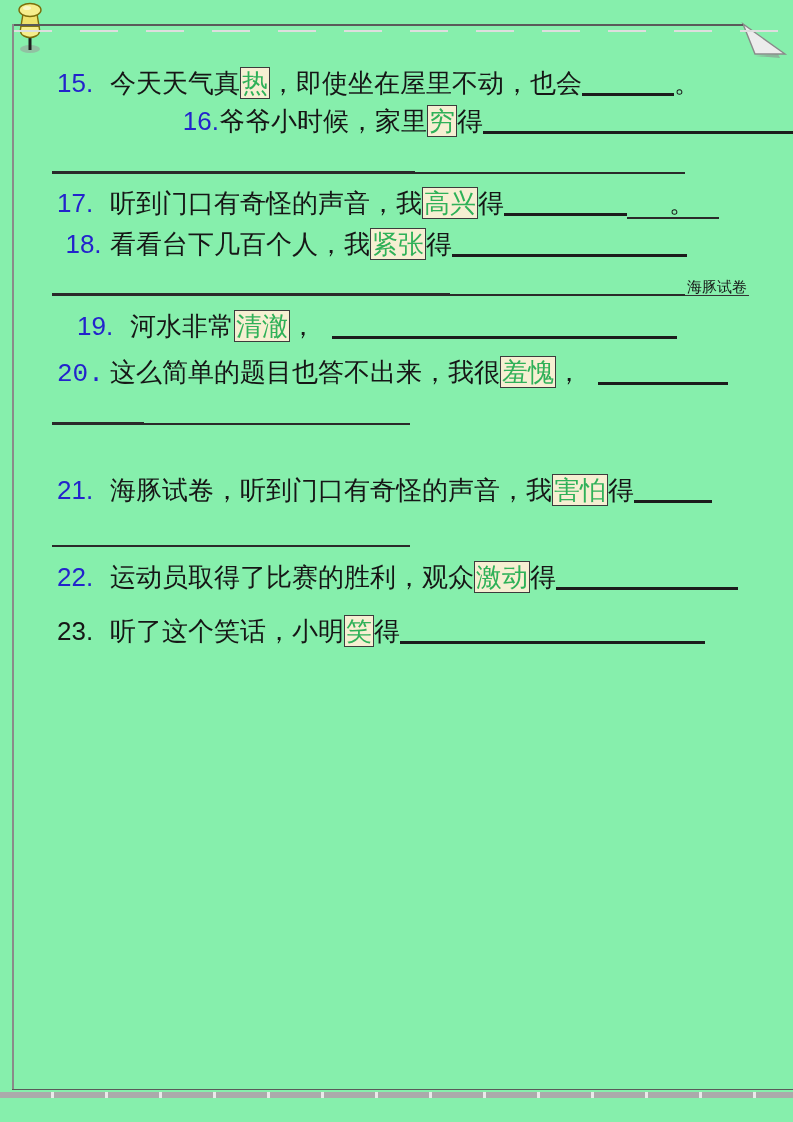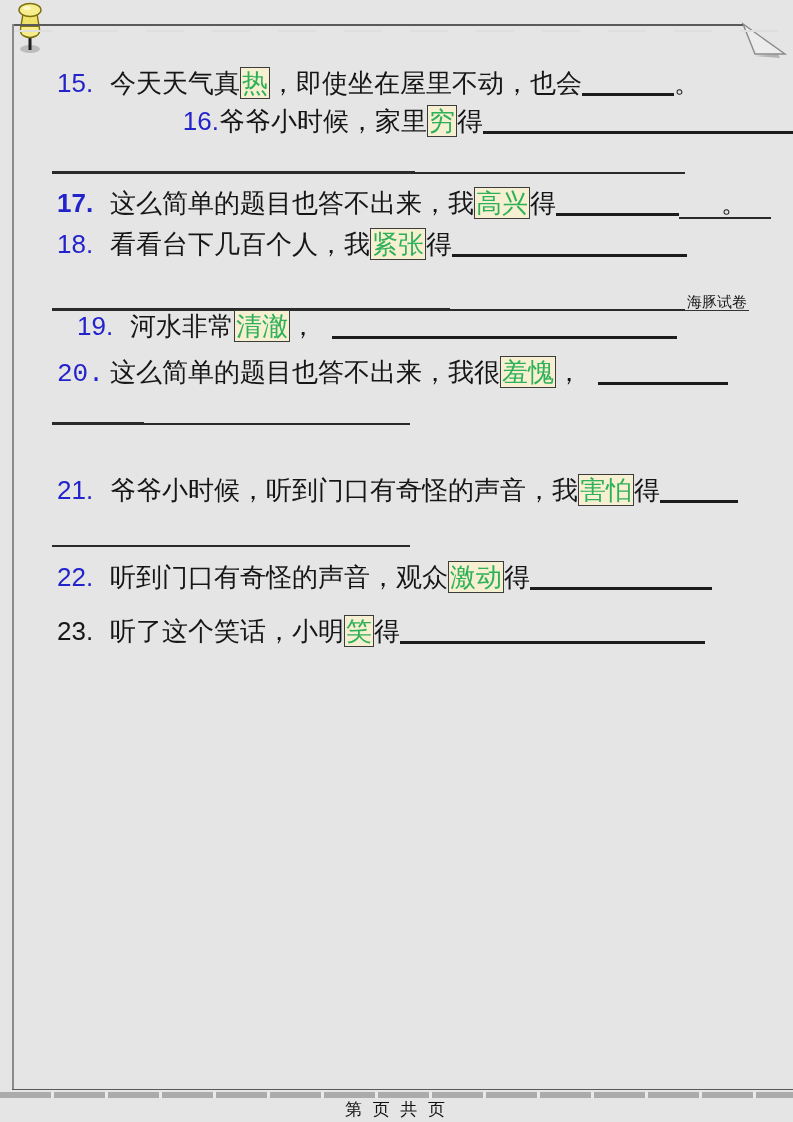--- a/index.html
+++ b/index.html
@@ -1,17 +1,17 @@
 <!DOCTYPE html>
 <html><head>
 <meta charset="utf-8">
 <style>
   html,body { margin:0; padding:0; background:#ffffff; font-family:"Liberation Sans", sans-serif; }
   #page {
-    position:relative; width:793px; height:1122px; background:#e5e5e5;
+    position:relative; width:793px; height:1122px; background:#86efac;
     overflow:hidden; color:#161616;
   }
   
   .top-border   { position:absolute; left:12px; top:24px; width:731px; height:0; border-top:2px solid #5a5a5a; }
   .top-dashes   { position:absolute; left:14px; top:30px; width:772px; height:2px;
                   background:repeating-linear-gradient(90deg,#dedede 0 38px, transparent 38px 66px); }
   .left-border  { position:absolute; left:12px; top:24px; width:0; height:1066px; border-left:2px solid #8a8a8a; }
   .bottom-line  { position:absolute; left:12px; top:1089px; width:781px; height:0; border-top:1.5px solid #5a5a5a; }
   .bottom-bar   { position:absolute; left:0; top:1092px; width:793px; height:6px;
                   background:repeating-linear-gradient(90deg,#ababab 0 51px,#e9e9e9 51px 54px); }
@@ -55,29 +55,28 @@
   </svg>
 
   <div class="top-border"></div>
   <div class="top-dashes"></div>
   <div class="left-border"></div>
 
   <div id="content">
       <div class="q-row" style="top: 66px;"><span class="qnum" style="color: rgb(35, 35, 204);">15.</span><span>今天天气真</span><span class="hl" style="background: rgb(246, 239, 210); color: rgb(47, 177, 88); border-color: rgb(60, 60, 60);">热</span><span>，即使坐在屋里不动，也会</span><span class="blank" style="width: 92px;"></span><span>。</span></div>
       <div class="q-row" style="top: 104px; text-align: right;"><span class="qnum" style="color: rgb(35, 35, 204);">16.</span><span>爷爷小时候，家里</span><span class="hl" style="background: rgb(246, 239, 210); color: rgb(47, 177, 88); border-color: rgb(60, 60, 60);">穷</span><span>得</span><span class="blank" style="width: 310px;"></span></div>
       <div class="cont-line" style="left: 52px; top: 155px;"><span class="lseg" style="width: 363px; border-bottom: 3px solid rgb(42, 42, 42);"></span><span class="lseg" style="width: 270px; border-bottom: 2px solid rgb(42, 42, 42);"></span></div>
-      <div class="q-row" style="top: 186px;"><span class="qnum" style="color: rgb(35, 35, 204); font-weight: bold;">17.</span><span>这么简单的题目也答不出来，我</span><span class="hl" style="background: rgb(246, 239, 210); color: rgb(47, 177, 88); border-color: rgb(60, 60, 60);">高兴</span><span>得</span><span class="blank" style="width: 123px;"></span><span class="blank-dot" style="width: 92px;">。</span></div>
-      <div class="q-row" style="top: 227px;"><span class="qnum" style="color: rgb(35, 35, 204);">18.</span><span>看看台下几百个人，我</span><span class="hl" style="background: rgb(246, 239, 210); color: rgb(47, 177, 88); border-color: rgb(60, 60, 60);">紧张</span><span>得</span><span class="blank" style="width: 235px;"></span></div>
-      <div class="cont-line" style="left: 52px; top: 292px;"><span class="lseg" style="width: 398px; border-bottom: 3px solid rgb(42, 42, 42);"></span><span class="lseg" style="width: 235px; border-bottom: 2px solid rgb(42, 42, 42);"></span><span class="line-label">海豚试卷</span></div>
+      <div class="q-row" style="top: 186px;"><span class="qnum" style="color: rgb(35, 35, 204);">17.</span><span>听到门口有奇怪的声音，我</span><span class="hl" style="background: rgb(246, 239, 210); color: rgb(47, 177, 88); border-color: rgb(60, 60, 60);">高兴</span><span>得</span><span class="blank" style="width: 123px;"></span><span class="blank-dot" style="width: 92px;">。</span></div>
+      <div class="q-row" style="top: 227px;"><span class="qnum" style="color: rgb(35, 35, 204); text-align: center;">18.</span><span>看看台下几百个人，我</span><span class="hl" style="background: rgb(246, 239, 210); color: rgb(47, 177, 88); border-color: rgb(60, 60, 60);">紧张</span><span>得</span><span class="blank" style="width: 235px;"></span></div>
+      <div class="cont-line" style="left: 52px; top: 277px;"><span class="lseg" style="width: 398px; border-bottom: 3px solid rgb(42, 42, 42);"></span><span class="lseg" style="width: 235px; border-bottom: 2px solid rgb(42, 42, 42);"></span><span class="line-label">海豚试卷</span></div>
       <div class="q-row" style="top: 309px;"><span class="qnum" style="color: rgb(35, 35, 204); margin-left: 20px;">19.</span><span>河水非常</span><span class="hl" style="background: rgb(246, 239, 210); color: rgb(47, 177, 88); border-color: rgb(60, 60, 60);">清澈</span><span>，</span><span class="gap" style="width: 16px;"></span><span class="blank" style="width: 345px;"></span></div>
       <div class="q-row" style="top: 355px;"><span class="qnum" style="color: rgb(35, 35, 204); font-family: Liberation Mono, monospace;">20.</span><span>这么简单的题目也答不出来，我很</span><span class="hl" style="background: rgb(246, 239, 210); color: rgb(47, 177, 88); border-color: rgb(60, 60, 60);">羞愧</span><span>，</span><span class="gap" style="width: 16px;"></span><span class="blank" style="width: 130px;"></span></div>
       <div class="cont-line" style="left: 52px; top: 406px;"><span class="lseg" style="width: 92px; border-bottom: 3px solid rgb(42, 42, 42);"></span><span class="lseg" style="width: 266px; border-bottom: 2px solid rgb(42, 42, 42);"></span></div>
-      <div class="q-row" style="top: 473px;"><span class="qnum" style="color: rgb(35, 35, 204);">21.</span><span>爷爷小时候，听到门口有奇怪的声音，我</span><span class="hl" style="background: rgb(246, 239, 210); color: rgb(47, 177, 88); border-color: rgb(60, 60, 60);">害怕</span><span>得</span><span class="blank" style="width: 78px;"></span></div>
+      <div class="q-row" style="top: 473px;"><span class="qnum" style="color: rgb(35, 35, 204);">21.</span><span>海豚试卷，听到门口有奇怪的声音，我</span><span class="hl" style="background: rgb(246, 239, 210); color: rgb(47, 177, 88); border-color: rgb(60, 60, 60);">害怕</span><span>得</span><span class="blank" style="width: 78px;"></span></div>
       <div class="cont-line" style="left: 52px; top: 529px;"><span class="lseg" style="width: 358px; border-bottom: 2px solid rgb(42, 42, 42);"></span></div>
-      <div class="q-row" style="top: 560px;"><span class="qnum" style="color: rgb(35, 35, 204);">22.</span><span>听到门口有奇怪的声音，观众</span><span class="hl" style="background: rgb(246, 239, 210); color: rgb(47, 177, 88); border-color: rgb(60, 60, 60);">激动</span><span>得</span><span class="blank" style="width: 182px;"></span></div>
+      <div class="q-row" style="top: 560px;"><span class="qnum" style="color: rgb(35, 35, 204);">22.</span><span>运动员取得了比赛的胜利，观众</span><span class="hl" style="background: rgb(246, 239, 210); color: rgb(47, 177, 88); border-color: rgb(60, 60, 60);">激动</span><span>得</span><span class="blank" style="width: 182px;"></span></div>
       <div class="q-row" style="top: 599px; margin-top: 15px;"><span class="qnum" style="color: rgb(22, 22, 22);">23.</span><span>听了这个笑话，小明</span><span class="hl" style="background: rgb(246, 239, 210); color: rgb(47, 177, 88); border-color: rgb(60, 60, 60);">笑</span><span>得</span><span class="blank" style="width: 305px;"></span></div>
     </div>
 
   <div class="bottom-line"></div>
   <div class="bottom-bar"></div>
-  <div class="footer-text">第 页 共 页</div>
 
 </div>
 
 </body></html>

